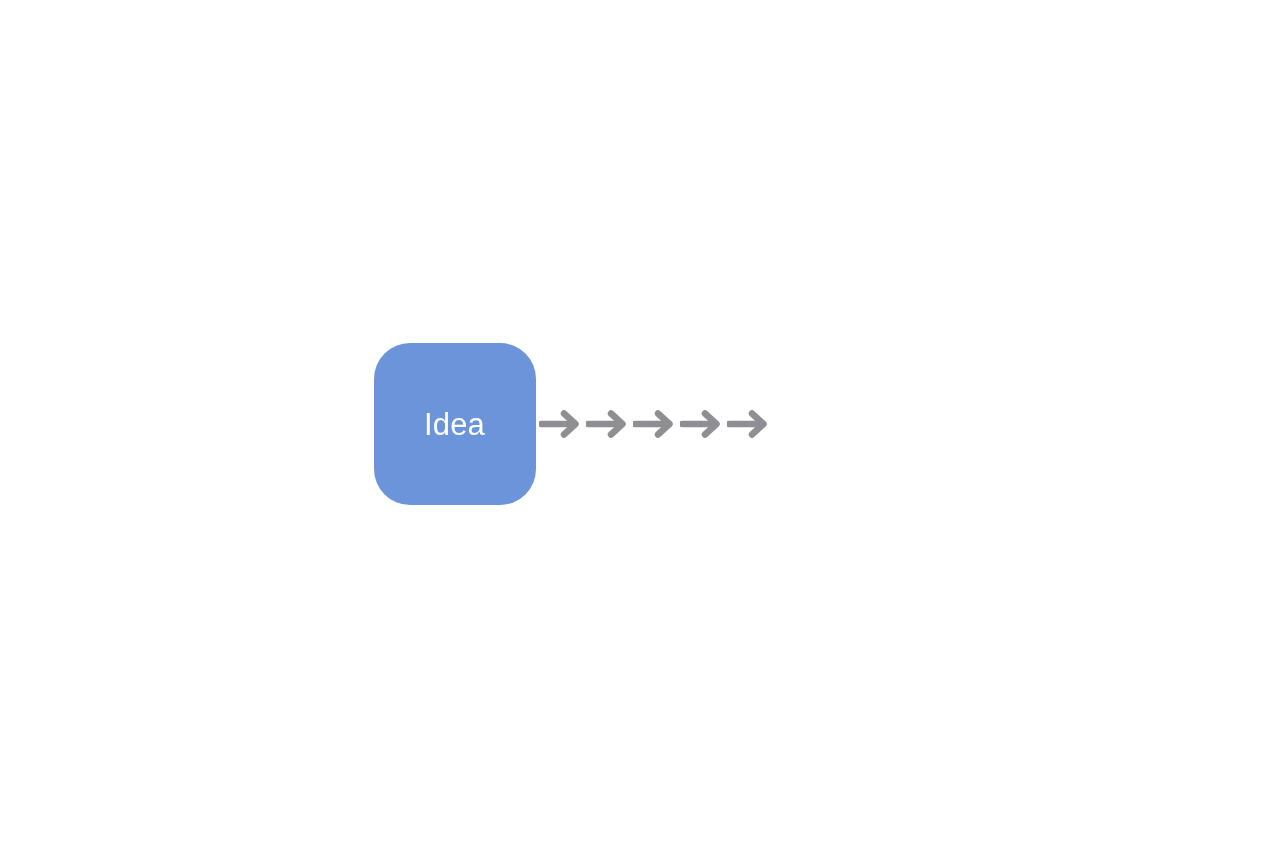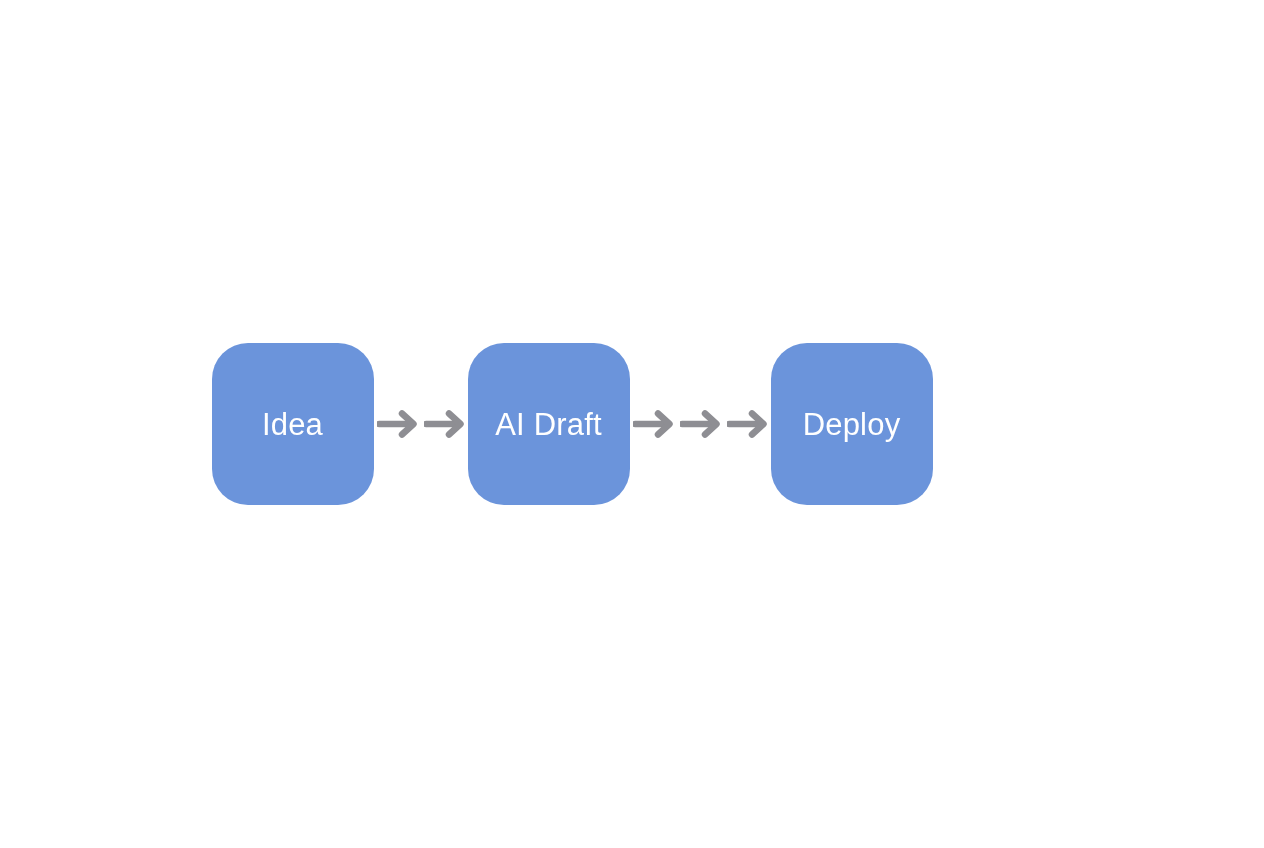--- a/index.html
+++ b/index.html
@@ -83,23 +83,20 @@
     </div>
 
 
     <div class="arrow-gap">
       <svg width="40" height="28" viewBox="0 0 40 28" aria-hidden="true">
         <path d="M2 14 H33"></path>
         <path d="M25 3.5 L36.5 14 L25 24.5"></path>
       </svg>
     </div>
 
-    <div class="node">
-      <span class="label">AI Draft</span>
-    </div>
 
     <div class="arrow-gap">
       <svg width="40" height="28" viewBox="0 0 40 28" aria-hidden="true">
         <path d="M2 14 H33"></path>
         <path d="M25 3.5 L36.5 14 L25 24.5"></path>
       </svg>
     </div>
 
 
     <div class="arrow-gap">
@@ -110,18 +107,15 @@
     </div>
 
 
     <div class="arrow-gap">
       <svg width="40" height="28" viewBox="0 0 40 28" aria-hidden="true">
         <path d="M2 14 H33"></path>
         <path d="M25 3.5 L36.5 14 L25 24.5"></path>
       </svg>
     </div>
 
-    <div class="node">
-      <span class="label">Deploy</span>
-    </div>
 
   </div>
 </div>
 
 </body></html>

